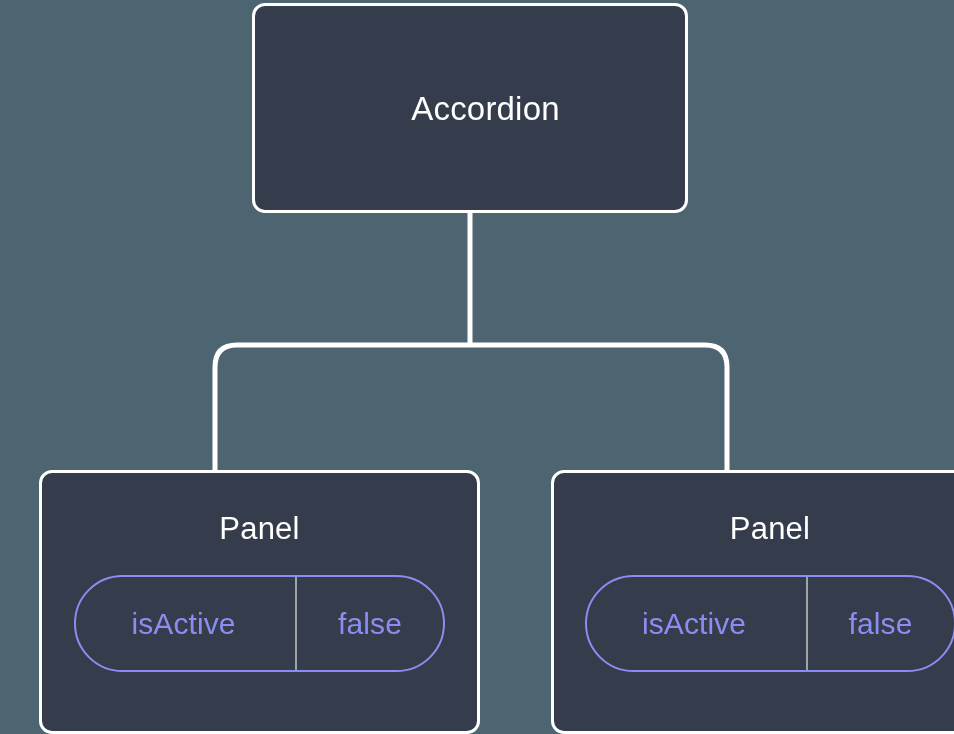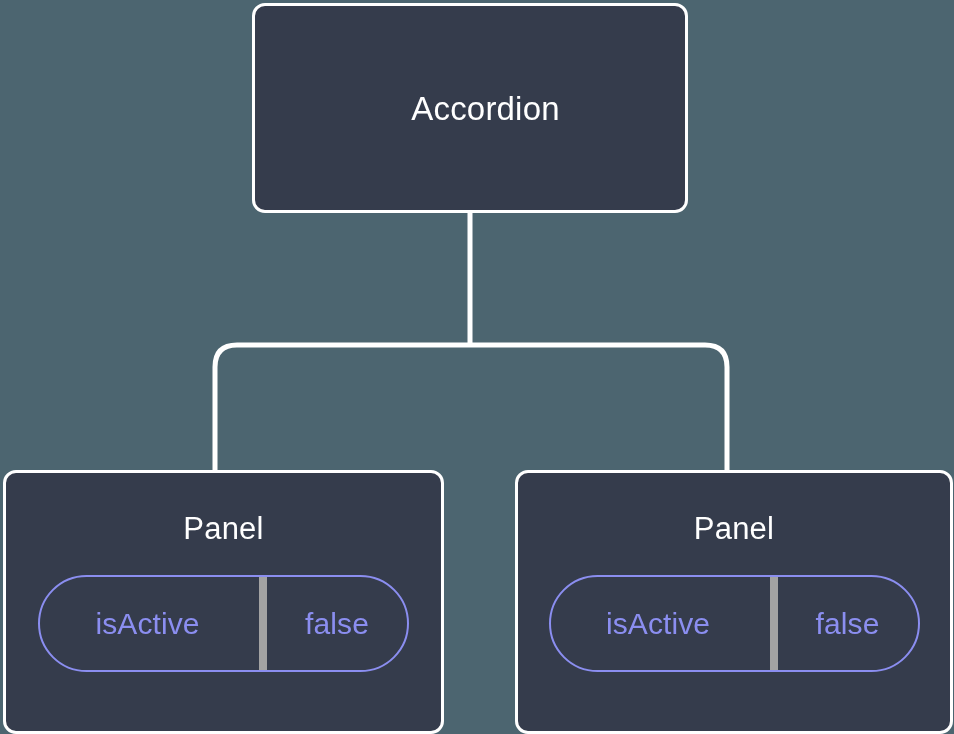--- a/index.html
+++ b/index.html
@@ -57,20 +57,21 @@
     letter-spacing: 0.2px;
     margin-left: 31px;
   }
 
   
   .node-panel {
     top: 470px;
     height: 264px;
     justify-content: flex-start;
     padding-top: 40px;
+    margin-left: 36px;
   }
   #node-panel-0 {
     left: 3px;
     width: 441px;
   }
   #node-panel-1 {
     left: 515px;
     width: 438px;
   }
   .node-panel .node-title {
@@ -112,21 +113,21 @@
     letter-spacing: 0.1px;
     white-space: nowrap;
     user-select: none;
   }
   .pill-key {
     flex: 0 0 215px;
     padding-right: 4px;
   }
   .pill-value {
     flex: 1 1 auto;
-    border-left: 8px solid #a3a3a3;
+    border-left: 2px solid #a3a3a3;
   }
 </style>
 </head>
 <body>
 
 <div id="canvas">
 
   <svg id="edges" viewBox="0 0 954 734" width="954" height="734" fill="none">
 
     <path d="M470,210 L470,345" stroke="#ffffff" stroke-width="5" stroke-linecap="butt"></path>

